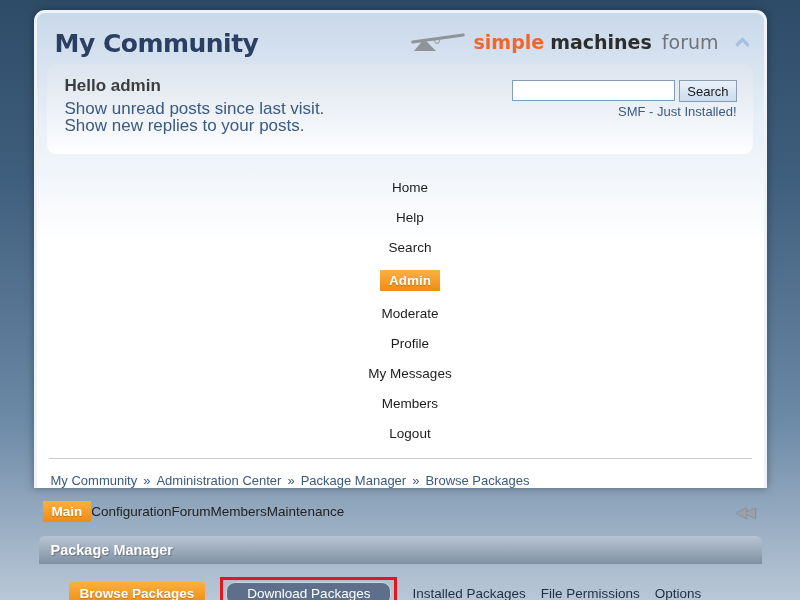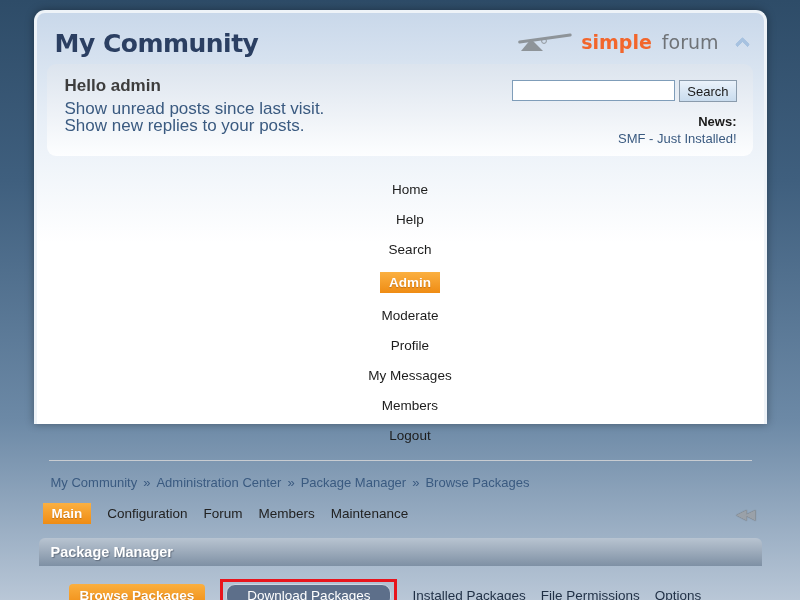--- a/index.html
+++ b/index.html
@@ -2,21 +2,21 @@
 <html><head>
 <meta charset="utf-8">
 <style>
   * { margin:0; padding:0; box-sizing:border-box; }
   html,body { width:800px; height:600px; overflow:hidden; }
   body {
     font-family:"Liberation Sans", sans-serif;
     background:linear-gradient(to bottom, #2e4c68 0%, #3f5f7e 30%, #6c89a6 70%, #b9c7d7 100%);
   }
   .panel {
-    width:733px; margin:10px auto 0; height:414px;
+    width:733px; margin:10px auto 0; height:478px;
     border:3px solid #eef3f8; border-bottom:none;
     border-radius:11px 11px 0 0;
     box-shadow:0 0 8px rgba(0,0,0,.35);
     background:linear-gradient(to bottom, #c9d8ea 0%, #e8eff7 110px, #ffffff 230px, #ffffff 100%);
   }
   
   .hdr { display:flex; justify-content:space-between; align-items:flex-start; padding:16px 16px 0 18px; }
   .site-title { font-family:"DejaVu Sans", sans-serif; font-size:25px; font-weight:bold; color:#2b3f62; letter-spacing:-0.5px; }
   .hdr-right { display:flex; align-items:center; gap:18px; margin-top:0; }
   .logo { display:flex; align-items:center; gap:6px; font-size:19px; font-family:"DejaVu Sans", sans-serif; }
@@ -48,21 +48,21 @@
   .pill-orange {
     background:linear-gradient(to bottom,#fbb041,#ef8c14); color:#fff !important; font-weight:bold;
     padding:3px 9px; border-radius:0; text-shadow:0 1px 1px rgba(120,60,0,.4);
   }
   .separator { border-top:1px solid #c8ccd1; margin:17px 12px 0 12px; }
   
   .crumbs { margin:14px 0 0 14px; font-size:13px; color:#3a5a80; display:flex; gap:6px; flex-wrap:wrap; }
   .crumb { color:#3a5a80; cursor:pointer; text-decoration:none; }
   .crumb-sep { color:#3a5a80; }
   
-  .tabs-row { display:flex; align-items:center; gap:16px; margin:13px 10px 0 6px; }
+  .tabs-row { display:flex; align-items:center; margin:13px 10px 0 6px; }
   .tab { font-size:13.5px; color:#222; cursor:pointer; }
   .collapse-glyph { margin-left:auto; color:#9aa1a9; font-size:14px; letter-spacing:-2px; cursor:pointer; text-shadow:0 0 1px #555; }
   
   .content { margin:0 2px; }
   .title-bar {
     height:28px; line-height:28px; border-radius:6px 6px 0 0; padding-left:12px;
     background:linear-gradient(to bottom,#b8c4d1 0%, #9fadbd 45%, #7e90a4 100%);
     color:#fff; font-size:14.5px; font-weight:bold; text-shadow:1px 1px 1px rgba(80,90,105,.7);
     display:flex; align-items:center; gap:7px;
   }
@@ -103,38 +103,38 @@
   <div class="hdr">
     <div class="site-title">My Community</div>
     <div class="hdr-right">
       <div class="logo">
         <svg class="lever" viewBox="0 0 58 26">
           <rect x="1" y="8" width="54" height="3" rx="1.5" fill="#8e9499" transform="rotate(-8 28 10)"></rect>
           <polygon points="14,10 26,22 4,22" fill="#8e9499"></polygon>
           <circle cx="27" cy="12" r="2.4" fill="none" stroke="#8e9499" stroke-width="1"></circle>
         </svg>
         <span class="simple">simple</span>
+          <span class="machines">machines</span>
         <span class="forum">forum</span>
       </div>
       <span class="up-chevron"></span>
     </div>
   </div>
 
   <div class="user-area">
     <div class="user-left">
       <div class="greeting">Hello admin</div>
       <a class="u-link">Show unread posts since last visit.</a>
       <a class="u-link">Show new replies to your posts.</a>
     </div>
     <div class="user-right">
       <div class="search-row">
         <input class="search-input" type="text" placeholder="" style="">
         <button class="search-btn">Search</button>
       </div>
-      <div class="news-label">News:</div>
       <div class="news-item">SMF - Just Installed!</div>
     </div>
   </div>
 
   <div class="nav-row">
     <a class="nav-item">Home</a>
     <a class="nav-item">Help</a>
     <a class="nav-item">Search</a>
     <a class="nav-item pill-orange">Admin</a>
     <a class="nav-item">Moderate</a>

